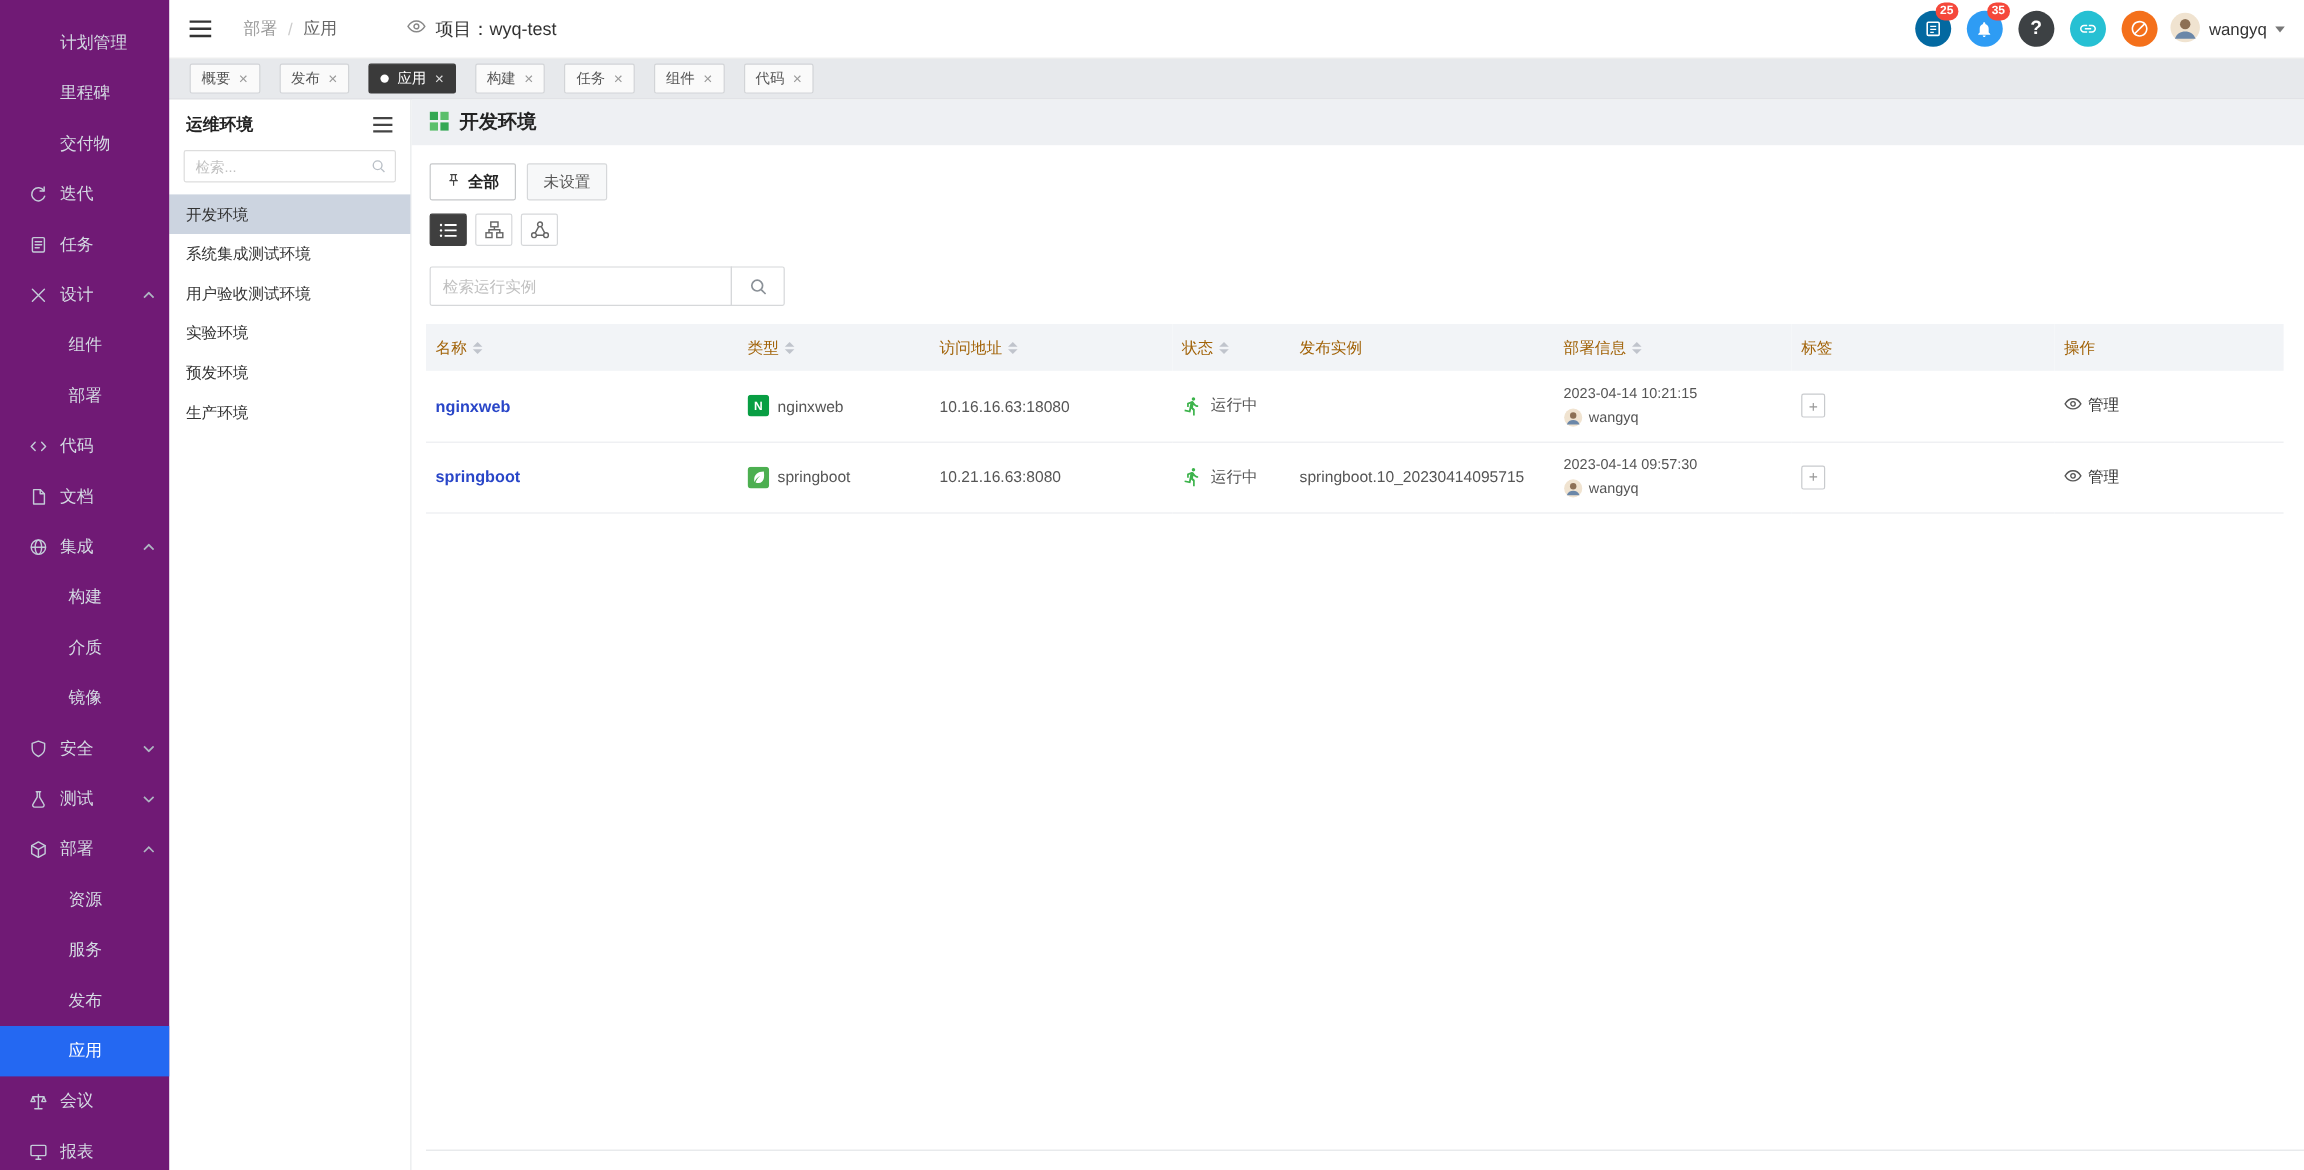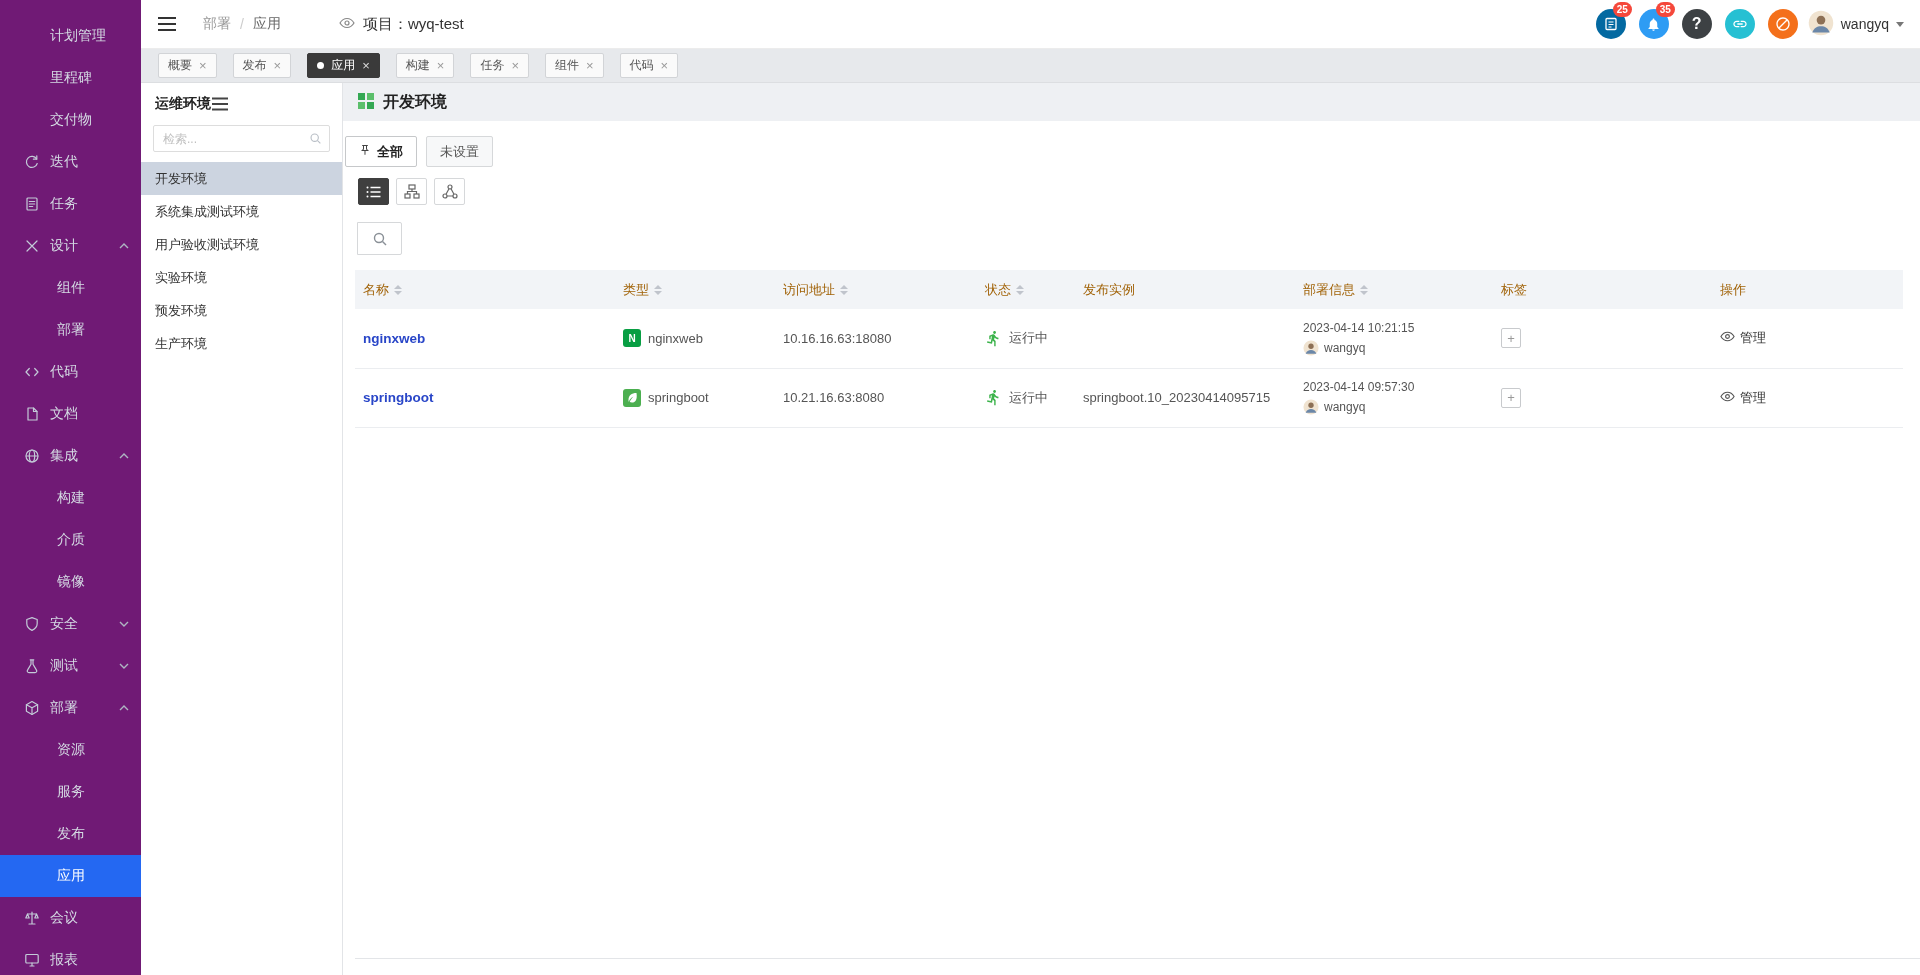--- a/index.html
+++ b/index.html
@@ -39,35 +39,35 @@
   
   .tabbar{position:absolute;left:141px;top:49px;right:0;height:34px;background:#e7e9ec;display:flex;align-items:center;padding-left:17px;border-bottom:1px solid #dcdee1}
   .chip{display:flex;align-items:center;gap:7px;height:25px;padding:0 9px;background:#fafafa;border:1px solid #d2d4d7;border-radius:2px;margin-right:16px;font-size:12px;color:#555;cursor:pointer;white-space:nowrap}
   .chip .x{color:#999;font-size:13px;line-height:1;cursor:pointer}
   .chip.active{background:#3a3a3a;border-color:#3a3a3a;color:#fff}
   .chip.active .x{color:#ddd}
   .chip-dot{width:7px;height:7px;border-radius:50%;background:#fff;display:inline-block}
 
   
   .envpanel{position:absolute;left:141px;top:83px;width:202px;bottom:0;background:#fff;border-right:1px solid #e2e4e7}
-  .ep-head{display:flex;align-items:center;padding:12px 14px 10px}
+  .ep-head{display:flex;align-items:center;justify-content:space-between;padding:12px 14px 10px}
   .ep-title{font-weight:bold;font-size:14px;color:#222}
   .ep-burger{cursor:pointer;display:flex}
   .ep-search{margin:2px 12px 10px;position:relative}
   .ep-search input{width:100%;height:27px;border:1px solid #ddd;border-radius:2px;padding:0 26px 0 9px;font-size:12px;color:#be185d;outline:none}
   .ep-search input::placeholder{color:#c0c0c0}
   .ep-search .mag{position:absolute;right:8px;top:7px;display:flex}
   .ep-item{height:33px;display:flex;align-items:center;padding-left:14px;font-size:13px;color:#333;cursor:pointer;white-space:nowrap}
   .ep-item.selected{background:#ccd4e0}
 
   
   .main{position:absolute;left:343px;top:83px;right:0;bottom:0;background:#fff}
   .m-title{height:38px;background:#eef0f3;display:flex;align-items:center;padding-left:15px;gap:9px}
   .m-title h1{font-size:16px;color:#222;font-weight:bold}
-  .m-tabs{display:flex;margin:15px 0 0 2px;gap:9px}
+  .m-tabs{display:flex;margin:15px 0 0 15px;gap:9px}
   .m-tab{display:flex;align-items:center;gap:6px;height:31px;padding:0 13px;border:1px solid #d6d8da;background:#f7f8f9;font-size:13px;color:#555;cursor:pointer;border-radius:2px}
   .m-tab.active{background:#fff;color:#222;font-weight:bold;border-color:#c6c8ca}
   .viewbtns{display:flex;margin:11px 0 0 15px;gap:7px}
   .vbtn{width:31px;height:27px;border:1px solid #d6d8da;background:#fff;display:flex;align-items:center;justify-content:center;cursor:pointer;border-radius:2px}
   .vbtn.active{background:#3f3f3f;border-color:#3f3f3f}
   .m-search{display:flex;margin:17px 0 0 15px}
   .m-search input{width:252px;height:33px;border:1px solid #d6d8da;padding:0 10px;font-size:13px;outline:none;border-radius:2px 0 0 2px;color:#333}
   .m-search input::placeholder{color:#c0c0c0}
   .m-search button{width:45px;height:33px;border:1px solid #d6d8da;margin-left:-1px;background:#fff;cursor:pointer;border-radius:0 2px 2px 0;display:flex;align-items:center;justify-content:center}
 
@@ -428,20 +428,21 @@
           <svg width="16" height="15" viewBox="0 0 16 15">
             <circle cx="8" cy="3" r="2" fill="none" stroke="#666" stroke-width="1.2"></circle>
             <circle cx="3" cy="12" r="2" fill="none" stroke="#666" stroke-width="1.2"></circle>
             <circle cx="13" cy="12" r="2" fill="none" stroke="#666" stroke-width="1.2"></circle>
             <path d="M7 4.7L4 10.3M9 4.7l3 5.6M5 12h6" stroke="#666" stroke-width="1.2" fill="none"></path>
           </svg>
         </span>
     </div>
 
     <div class="m-search">
+      <input type="text" placeholder="检索运行实例" style="">
       <button>
           <svg width="16" height="16" viewBox="0 0 16 16">
             <circle cx="7" cy="7" r="4.5" fill="none" stroke="#8a9097" stroke-width="1.4"></circle>
             <path d="M10.5 10.5L14 14" stroke="#8a9097" stroke-width="1.4"></path>
           </svg>
         </button>
     </div>
 
     <table class="grid">
       <colgroup>

